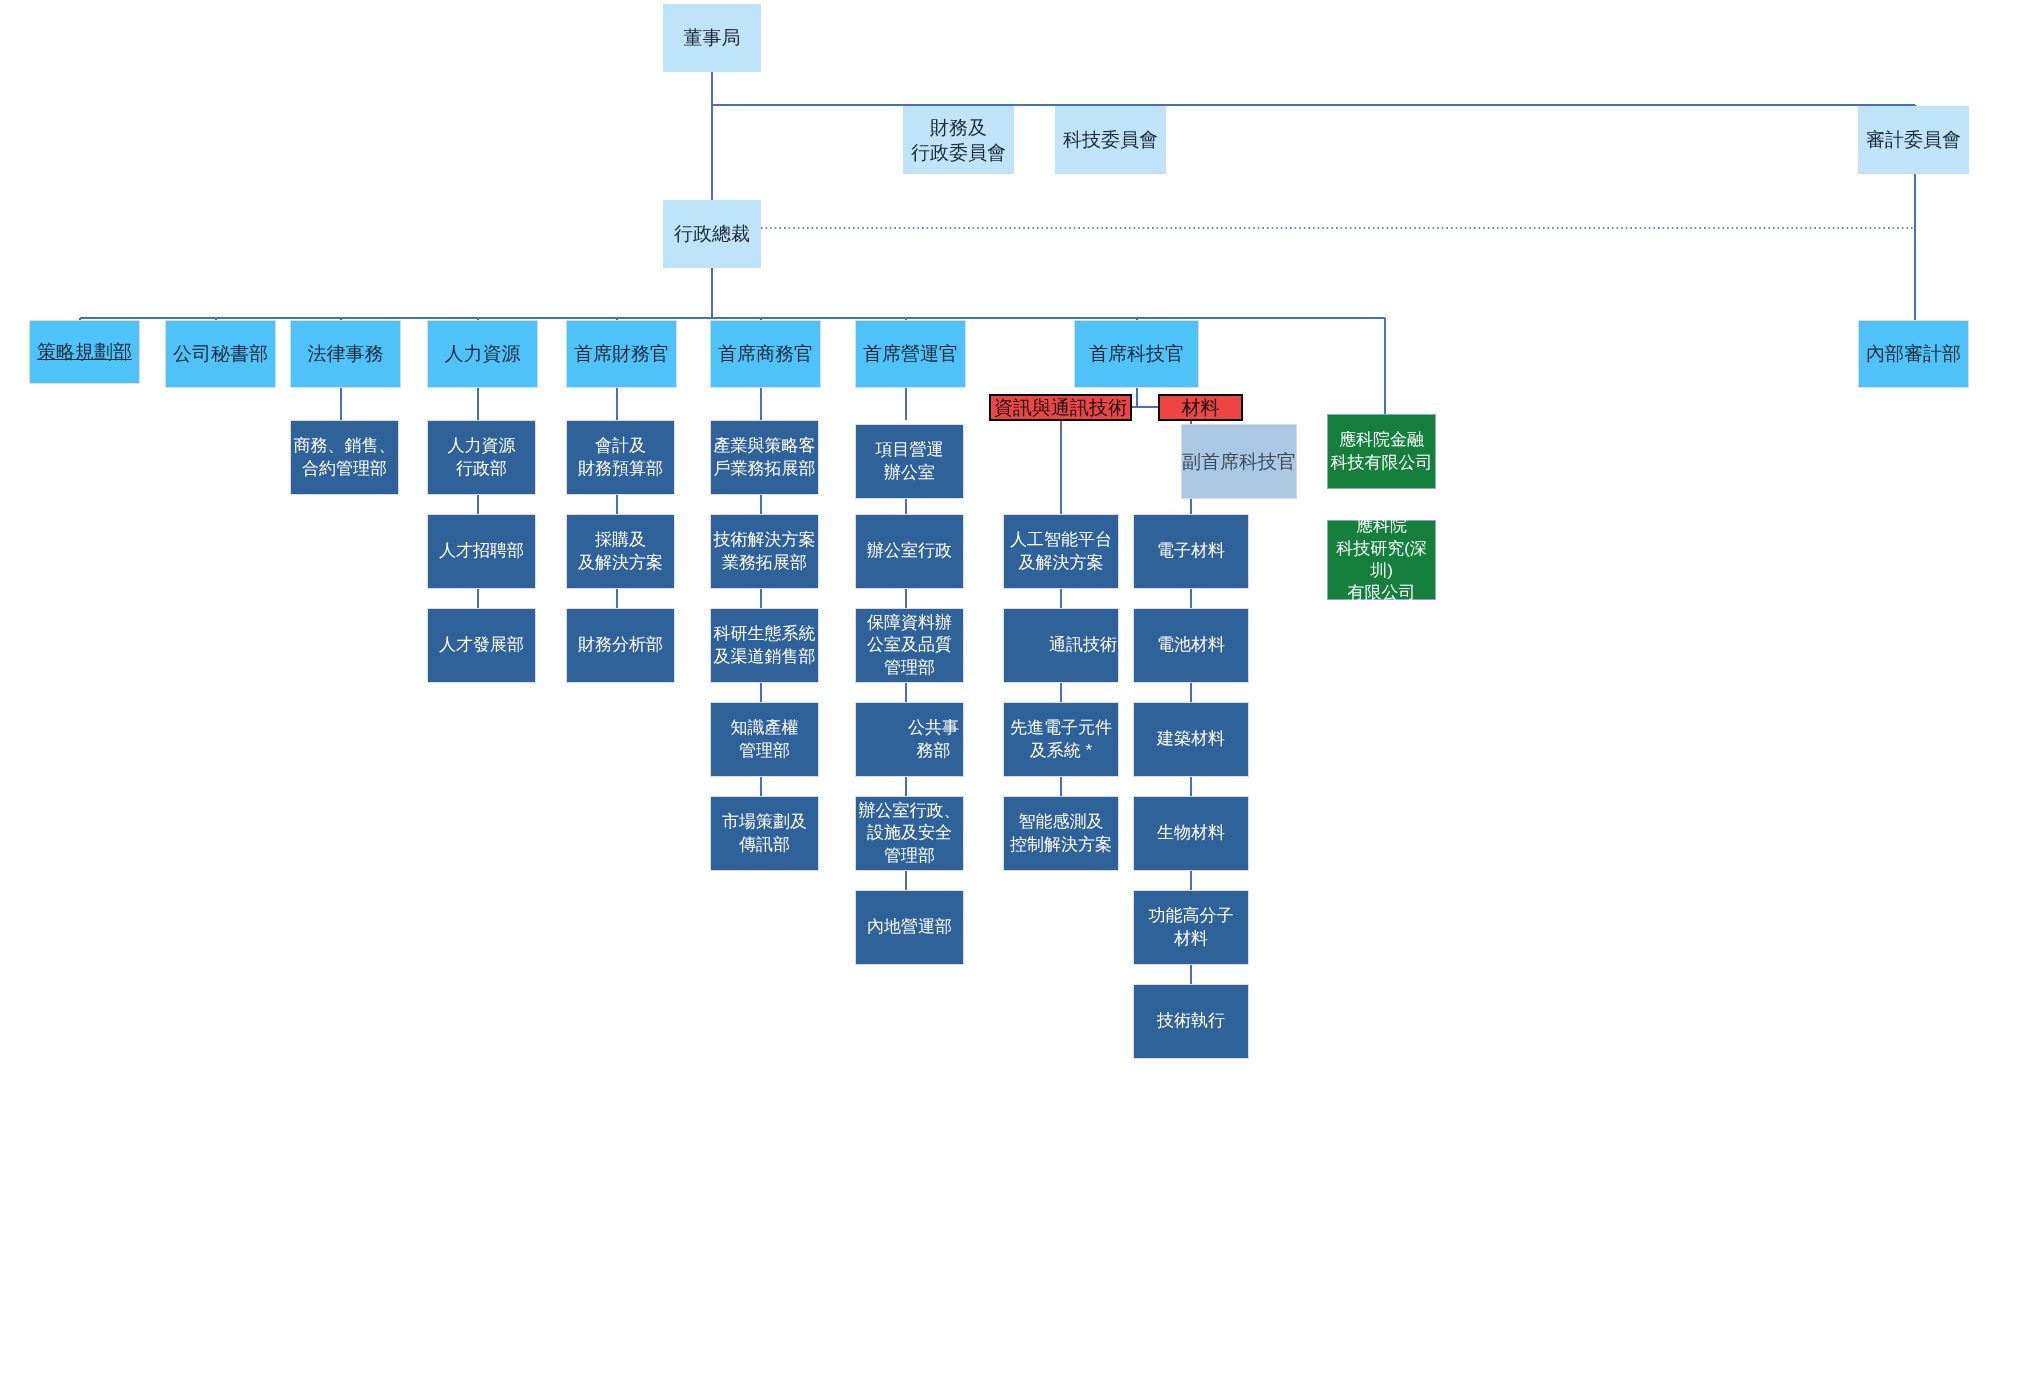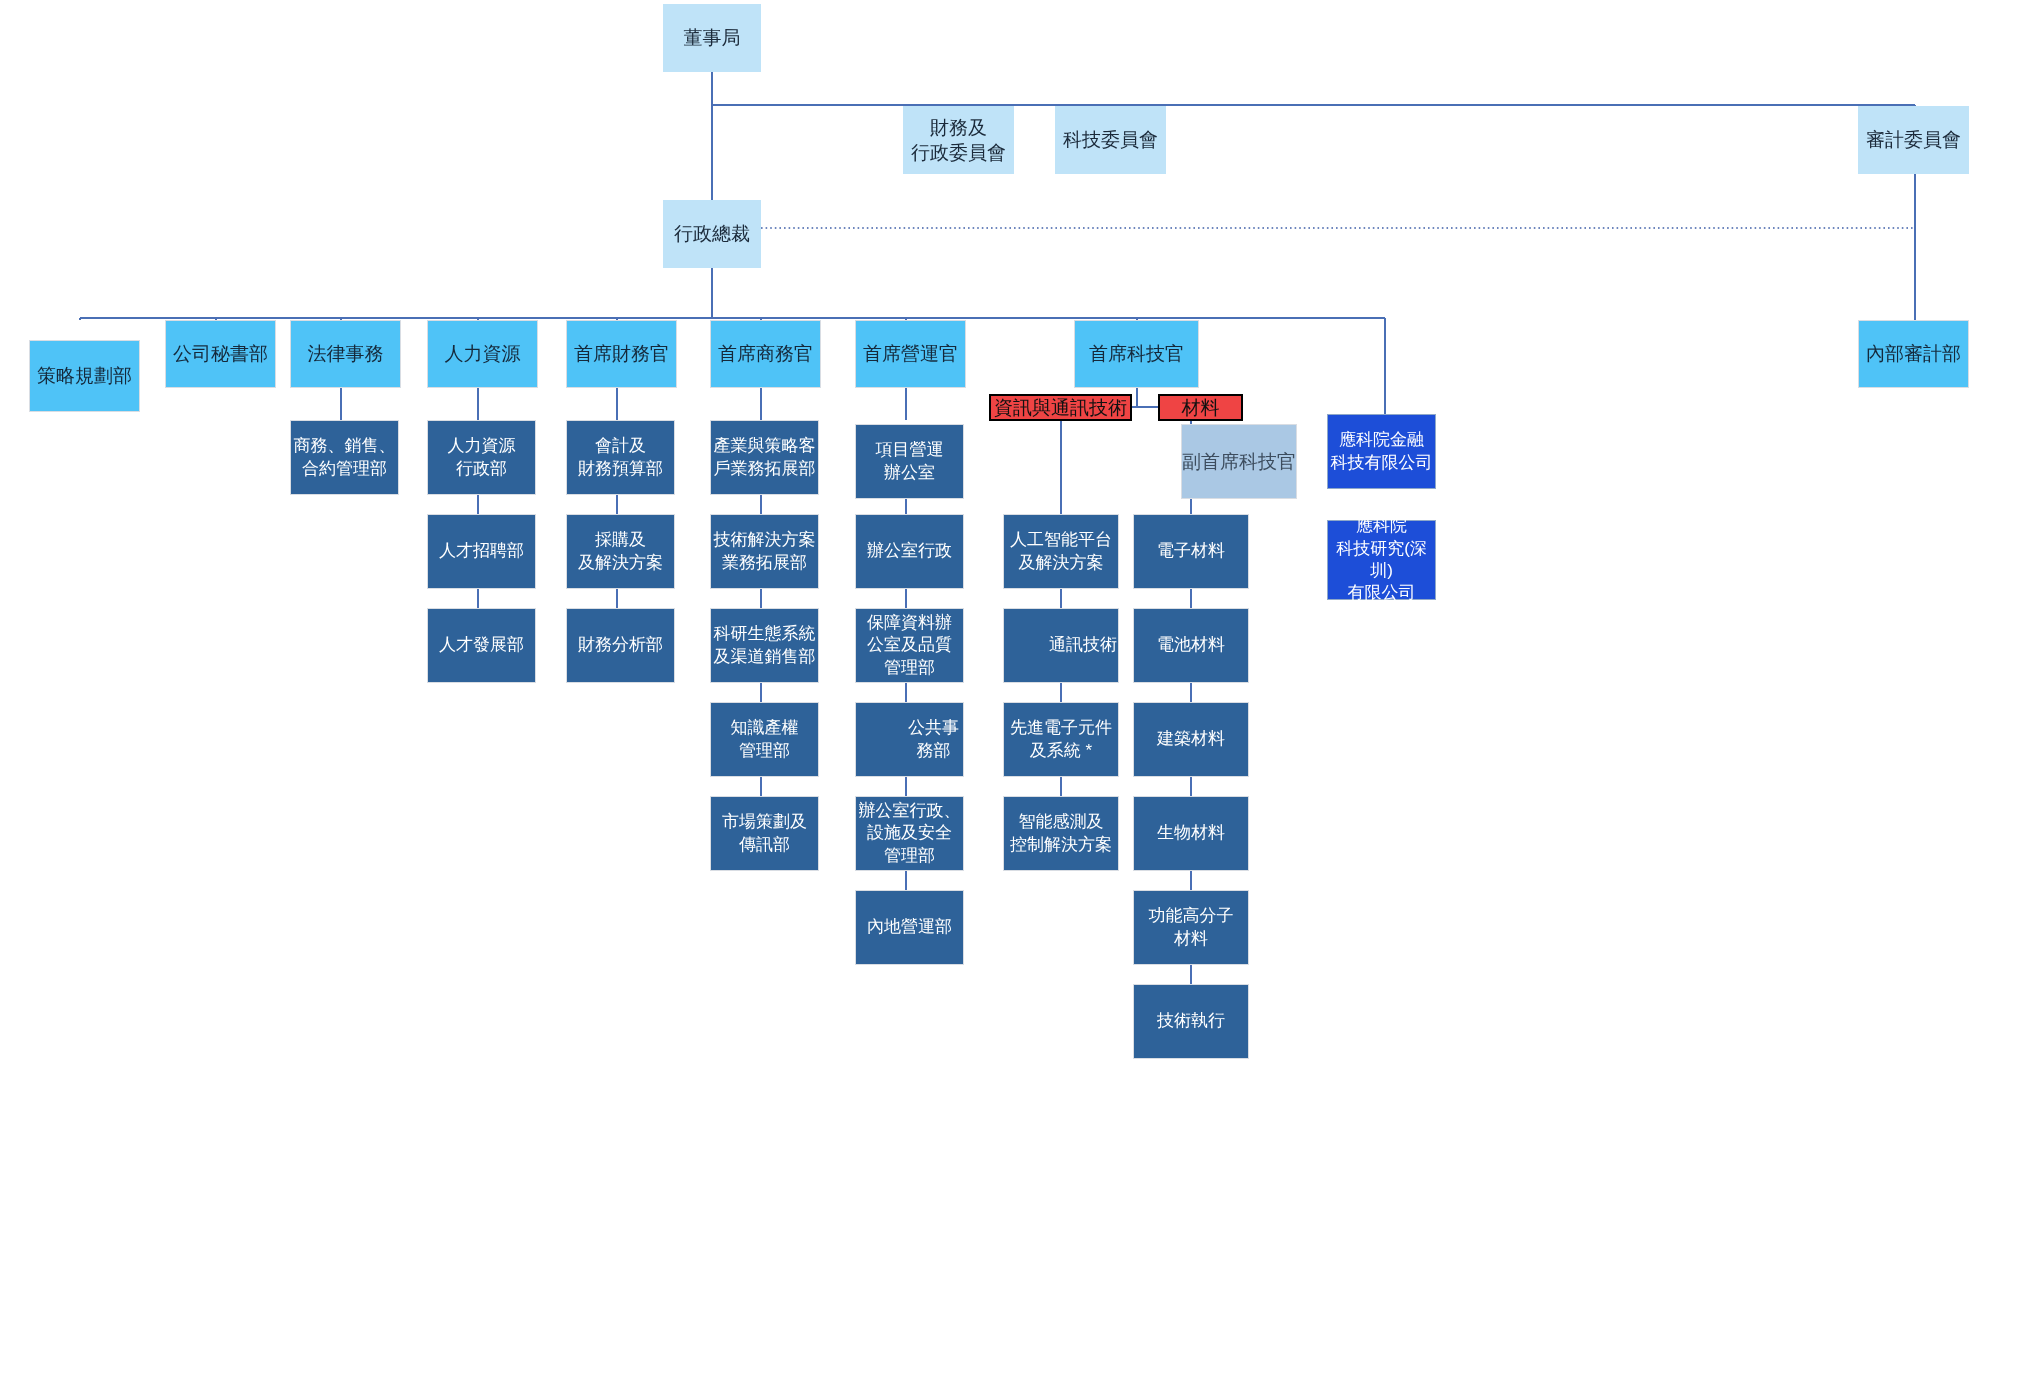--- a/index.html
+++ b/index.html
@@ -13,21 +13,21 @@
 
   
   .pale{background:#bfe3f8;color:#1b2a3a;border:1px solid #bfe3f8;font-size:19px;}
   
   .cyan{background:#4fc3f7;color:#15293b;border:1px solid #d9dde3;font-size:19px;}
   
   .steel{background:#2e6299;color:#ffffff;border:1px solid #d9dde3;font-size:17px;}
   
   .ltsteel{background:#aac8e4;color:#3d4d5e;border:1px solid #d9dde3;font-size:19px;margin-left:48px;}
   
-  .navy{background:#1d4ed8;color:#ffffff;border:1px solid #8fa8c8;font-size:17px;}
+  .navy{background:#15803d;color:#ffffff;border:1px solid #8fa8c8;font-size:17px;}
   
   .outline{background:#ef4444;color:#111111;border:2px solid #000000;font-size:19px;}
 </style>
 </head>
 <body>
 
 <div id="canvas" style="transform-origin: 0px 0px;">
 
   <svg id="wires" viewBox="0 0 2025 1385" preserveAspectRatio="none">
     <g stroke="#4a6fb5" stroke-width="2" fill="none">
@@ -101,21 +101,21 @@
     <path d="M761,228 L1915,228" stroke="#3f5fa8" stroke-width="1.6" stroke-dasharray="1.6 3" fill="none"></path>
   </svg>
 
   <div class="node pale" style="left: 663px; top: 4px; width: 98px; height: 68px;">董事局</div>
   <div class="node pale" style="left: 903px; top: 106px; width: 111px; height: 68px;">財務及
 行政委員會</div>
   <div class="node pale" style="left: 1055px; top: 106px; width: 111px; height: 68px;">科技委員會</div>
   <div class="node pale" style="left: 1858px; top: 106px; width: 111px; height: 68px;">審計委員會</div>
   <div class="node pale" style="left: 663px; top: 200px; width: 98px; height: 68px;">行政總裁</div>
 
-  <div class="node cyan" style="left: 29px; top: 340px; width: 111px; height: 72px;">策略規劃部</div>
+  <div class="node cyan" style="left: 29px; top: 320px; width: 111px; height: 64px; text-decoration: underline;">策略規劃部</div>
   <div class="node cyan" style="left: 165px; top: 320px; width: 111px; height: 68px;">公司秘書部</div>
   <div class="node cyan" style="left: 290px; top: 320px; width: 111px; height: 68px;">法律事務</div>
   <div class="node cyan" style="left: 427px; top: 320px; width: 111px; height: 68px;">人力資源</div>
   <div class="node cyan" style="left: 566px; top: 320px; width: 111px; height: 68px;">首席財務官</div>
   <div class="node cyan" style="left: 710px; top: 320px; width: 111px; height: 68px;">首席商務官</div>
   <div class="node cyan" style="left: 855px; top: 320px; width: 111px; height: 68px;">首席營運官</div>
   <div class="node cyan" style="left: 1074px; top: 320px; width: 125px; height: 68px;">首席科技官</div>
   <div class="node cyan" style="left: 1858px; top: 320px; width: 111px; height: 68px;">內部審計部</div>
 
   <div class="node steel" style="left: 290px; top: 420px; width: 109px; height: 75px;">商務、銷售、

